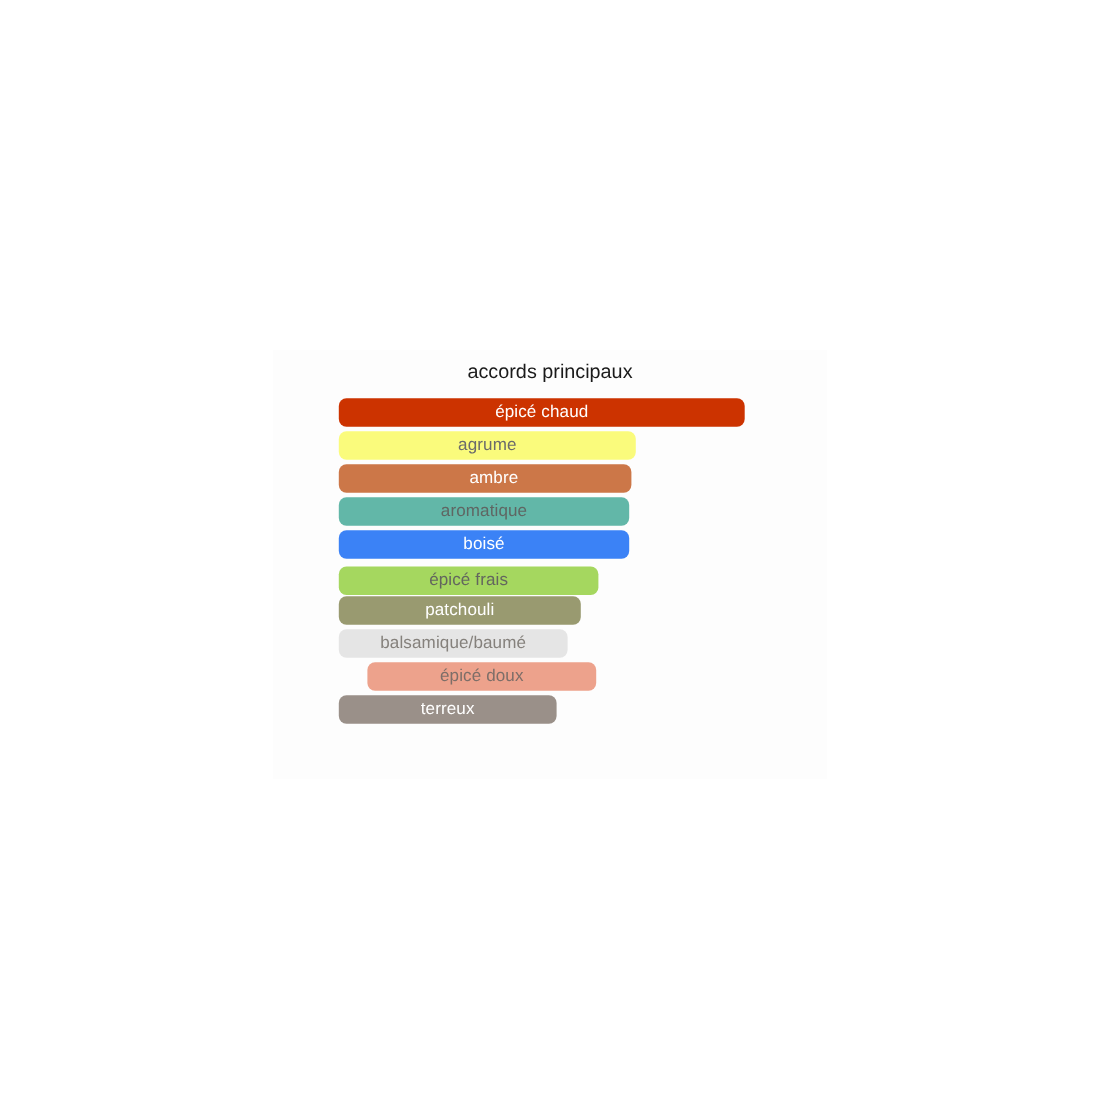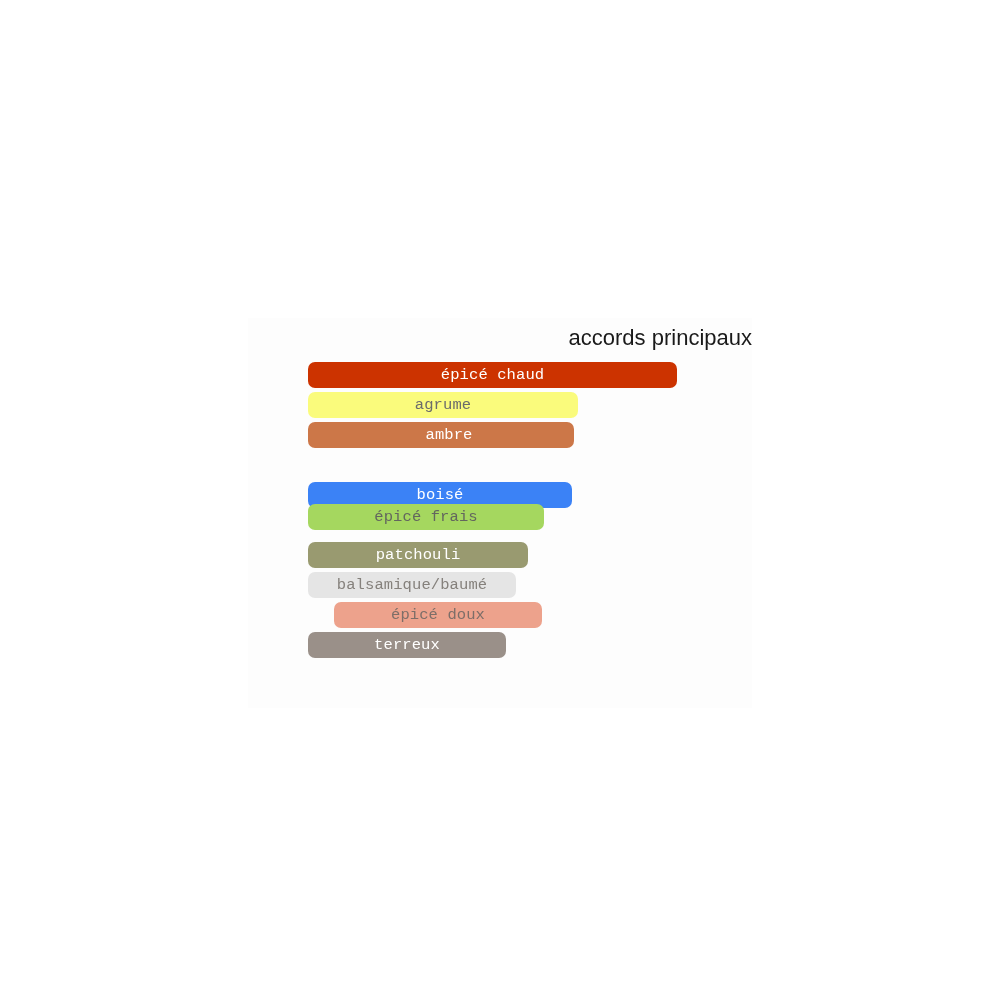--- a/index.html
+++ b/index.html
@@ -26,22 +26,22 @@
     width: 504px;
     height: 390px;
     background: #fdfdfd;
   }
 
   #chart-title {
     position: absolute;
     left: 0;
     top: 10px;
     width: 504px;
-    text-align: right;
-    font-size: 22px;
+    text-align: center;
+    font-size: 18px;
     color: #1a1a1a;
     font-family: "Liberation Sans", sans-serif;
     line-height: 20px;
     white-space: nowrap;
   }
 
   #bars-area {
     position: absolute;
     left: 60px;   
     top: 44px;    
@@ -60,21 +60,21 @@
     height: 26px;
     border-radius: 7px;
     box-sizing: border-box;
     display: flex;
     align-items: center;
     justify-content: center;
   }
 
   .bar-label {
     font-size: 15.5px;
-    font-family: Liberation Mono, monospace;
+    font-family: Liberation Sans, sans-serif;
     white-space: nowrap;
     line-height: 26px;
     letter-spacing: 0.1px;
     padding: 0 6px;
   }
 </style>
 </head>
 <body>
 
 <div id="root">
@@ -92,26 +92,31 @@
         <div class="bar-row" style="top: 30px; width: 270px;">
           <div class="bar" style="width: 270px; background: rgb(250, 251, 124);">
             <span class="bar-label" style="color: rgb(107, 107, 107);">agrume</span>
           </div>
         </div>
         <div class="bar-row" style="top: 60px; width: 266px;">
           <div class="bar" style="width: 266px; background: rgb(204, 119, 72); padding-left: 16px;">
             <span class="bar-label" style="color: rgb(255, 255, 255);">ambre</span>
           </div>
         </div>
+        <div class="bar-row" style="top: 90px; width: 264px;">
+          <div class="bar" style="width: 264px; background: rgb(98, 183, 168);">
+            <span class="bar-label" style="color: rgb(95, 102, 99);">aromatique</span>
+          </div>
+        </div>
         <div class="bar-row" style="top: 120px; width: 258px;">
           <div class="bar" style="width: 264px; background: #3b82f6;">
             <span class="bar-label" style="color: rgb(255, 255, 255);">boisé</span>
           </div>
         </div>
-        <div class="bar-row" style="top: 142px; width: 264px;">
+        <div class="bar-row" style="top: 153px; width: 264px;">
           <div class="bar" style="width: 236px; background: rgb(165, 215, 95);">
             <span class="bar-label" style="color: rgb(99, 102, 94);">épicé frais</span>
           </div>
         </div>
         <div class="bar-row" style="top: 180px; width: 220px;">
           <div class="bar" style="width: 220px; background: rgb(153, 154, 112);">
             <span class="bar-label" style="color: rgb(255, 255, 255);">patchouli</span>
           </div>
         </div>
         <div class="bar-row" style="top: 210px; width: 208px;">

